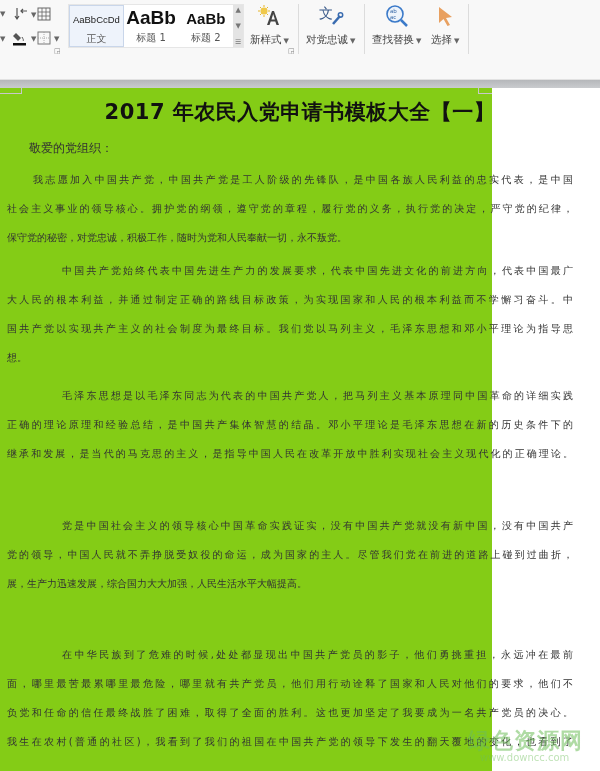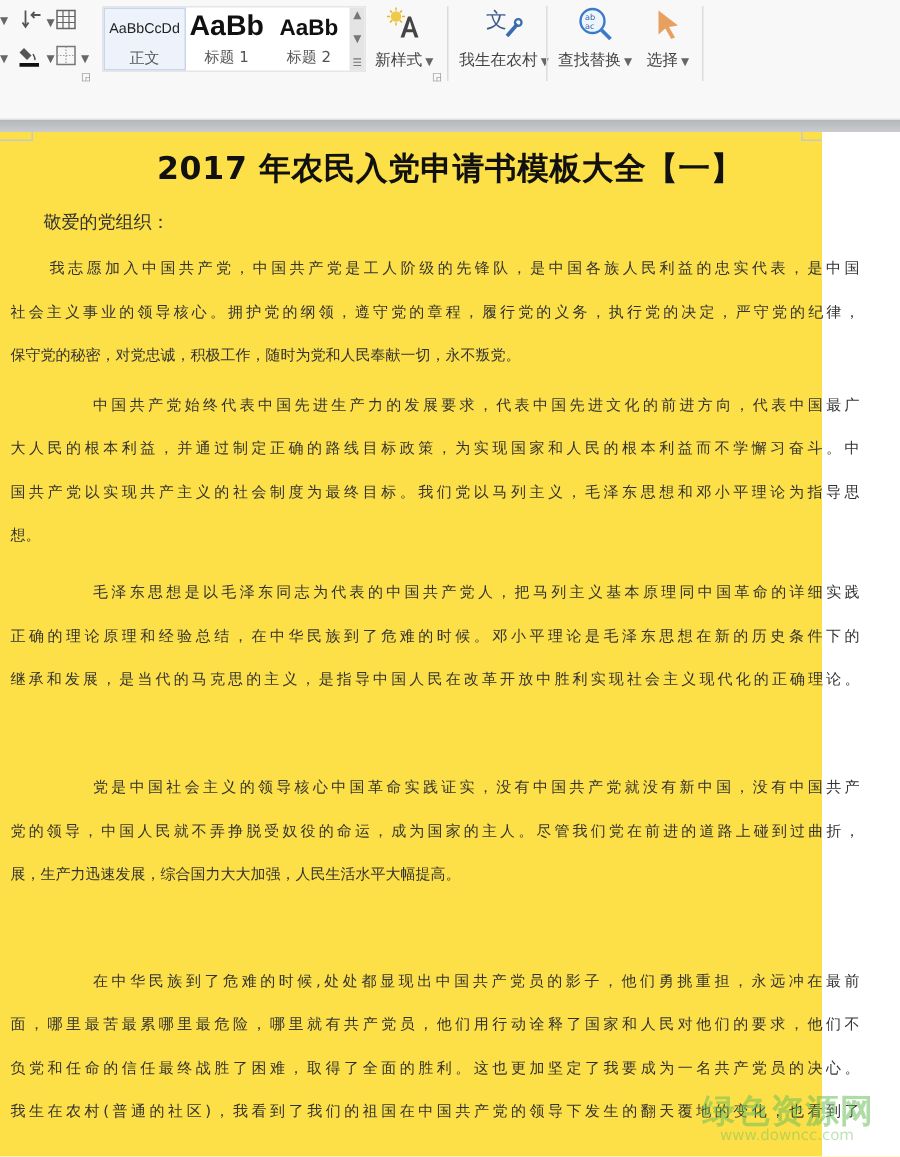--- a/index.html
+++ b/index.html
@@ -36,21 +36,21 @@
   .big-label { font-size: 10.5px; color: #444; margin-top: 5px; white-space: nowrap; }
   .big-label .arrow { font-size: 7px; color: #666; margin-left: 2px; }
   .launcher { position: absolute; font-size: 7px; color: #888; }
 
   
   .page-shadow { position: absolute; left: 0; top: 80px; width: 600px; height: 8px; background: linear-gradient(#b5b7ba, #c9cbce); }
   .page-corner-l { position: absolute; left: 0; top: 88px; width: 22px; height: 6px; border-right: 1px solid #c8c8c8; border-bottom: 1px solid #c8c8c8; }
   .page-corner-r { position: absolute; right: 0; top: 88px; width: 14px; height: 6px; border-left: 1px solid #c8c8c8; border-bottom: 1px solid #c8c8c8; }
 
   
-  .doc { position: absolute; left: 0; top: 88px; width: 548px; height: 683px; background: #fde047; }
+  .doc { position: absolute; left: 0; top: 88px; width: 492px; height: 683px; background: #84cc16; }
   .doc-title {
     position: absolute; left: 0; top: 10px; width: 600px; text-align: center;
     font-size: 21px; font-weight: bold; color: #111; letter-spacing: 0.5px;
   }
   .salutation { position: absolute; left: 29px; top: 52px; font-size: 12px; color: #333; }
   .para { position: absolute; left: 7px; width: 566px; font-size: 10px; color: #333; }
   .para .line { height: 29px; line-height: 22px; white-space: nowrap; text-align: justify; text-align-last: justify; }
   .para .line.last { text-align-last: left; }
   .para .line.indent1 { padding-left: 26px; }
   .para .line.indent2 { padding-left: 55px; }
@@ -144,21 +144,21 @@
   <div class="sep" style="left:298px;"></div>
 
   <div class="big-tool" style="left:306px;">
     <div class="big-icon">
       <svg width="26" height="24" viewBox="0 0 26 24">
         <text x="1" y="14" font-size="14" font-family="DejaVu Sans, sans-serif" fill="#3a5a8a">文</text>
         <path d="M15 20l7-8" stroke="#3a6cb0" stroke-width="2.5"></path>
         <circle cx="22.5" cy="11" r="2.2" fill="none" stroke="#3a6cb0" stroke-width="1.5"></circle>
       </svg>
     </div>
-    <div class="big-label"><span>我生在农村</span><span class="arrow">▼</span></div>
+    <div class="big-label"><span>对党忠诚</span><span class="arrow">▼</span></div>
   </div>
 
   <div class="sep" style="left:364px;"></div>
 
   <div class="big-tool" style="left:372px;">
     <div class="big-icon">
       <svg width="24" height="24" viewBox="0 0 24 24">
         <circle cx="10" cy="10" r="8" fill="#eef4fb" stroke="#3b7ac9" stroke-width="1.6"></circle>
         <text x="5" y="9" font-size="5.5" font-family="DejaVu Sans, sans-serif" fill="#3b6aa8">ab</text>
         <text x="5" y="15" font-size="5.5" font-family="DejaVu Sans, sans-serif" fill="#3b6aa8">ac</text>
@@ -197,21 +197,21 @@
 
   <div class="para" style="top:172px;">
     <div class="line indent2">中国共产党始终代表中国先进生产力的发展要求，代表中国先进文化的前进方向，代表中国最广</div>
     <div class="line">大人民的根本利益，并通过制定正确的路线目标政策，为实现国家和人民的根本利益而不学懈习奋斗。中</div>
     <div class="line">国共产党以实现共产主义的社会制度为最终目标。我们党以马列主义，毛泽东思想和邓小平理论为指导思</div>
     <div class="line last">想。</div>
   </div>
 
   <div class="para" style="top:297px;">
     <div class="line indent2">毛泽东思想是以毛泽东同志为代表的中国共产党人，把马列主义基本原理同中国革命的详细实践</div>
-    <div class="line">正确的理论原理和经验总结，在中华民族到了危难的时候。邓小平理论是毛泽东思想在新的历史条件下的</div>
+    <div class="line">正确的理论原理和经验总结，是中国共产集体智慧的结晶。邓小平理论是毛泽东思想在新的历史条件下的</div>
     <div class="line">继承和发展，是当代的马克思的主义，是指导中国人民在改革开放中胜利实现社会主义现代化的正确理论。</div>
   </div>
 
   <div class="para" style="top:427px;">
     <div class="line indent2">党是中国社会主义的领导核心中国革命实践证实，没有中国共产党就没有新中国，没有中国共产</div>
     <div class="line">党的领导，中国人民就不弄挣脱受奴役的命运，成为国家的主人。尽管我们党在前进的道路上碰到过曲折，</div>
     <div class="line last">展，生产力迅速发展，综合国力大大加强，人民生活水平大幅提高。</div>
   </div>
 
   <div class="para" style="top:556px;">

